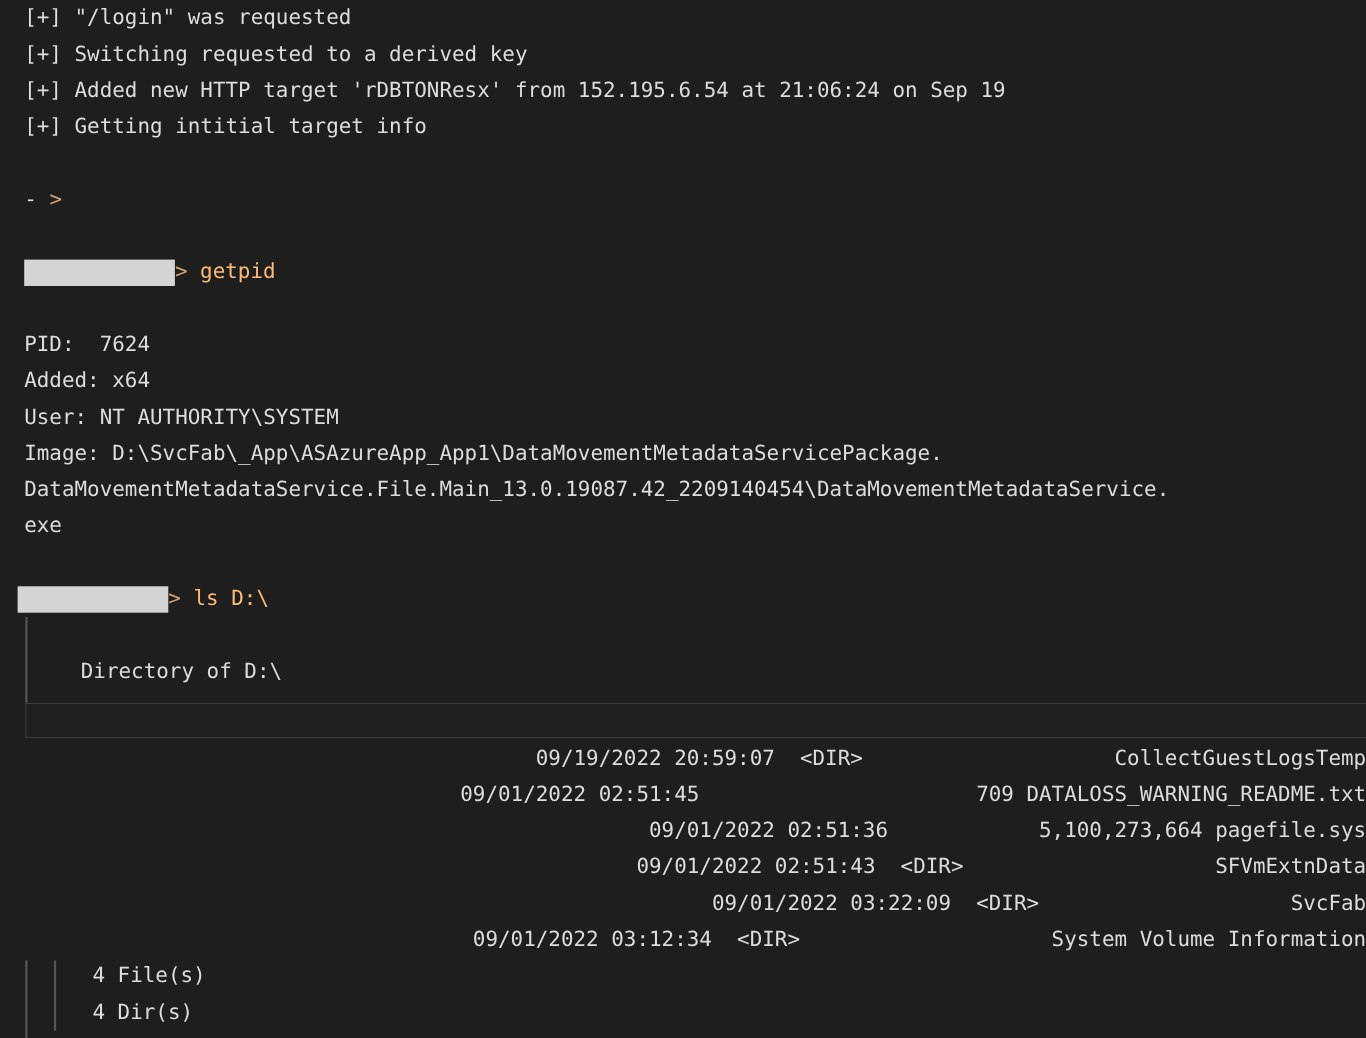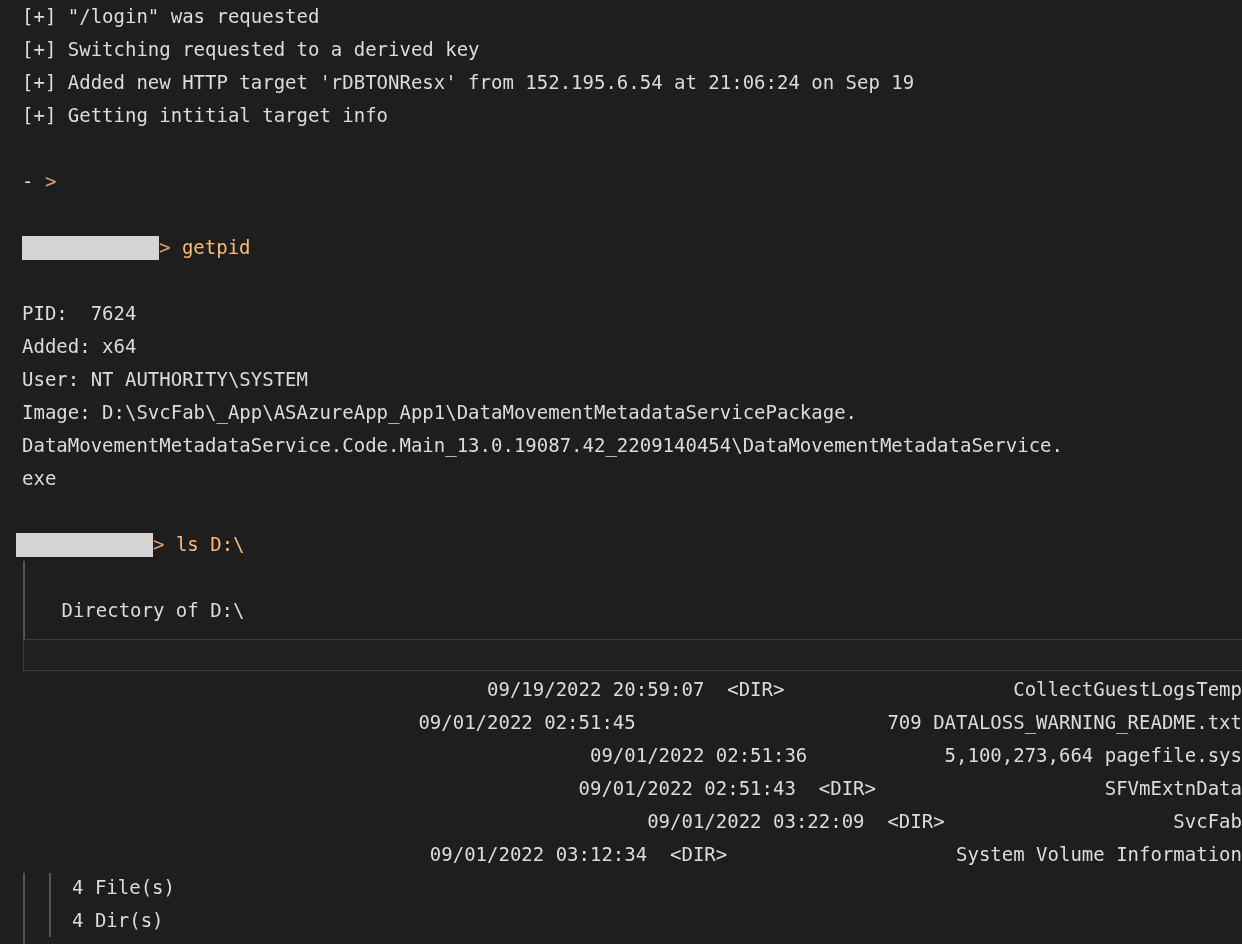--- a/index.html
+++ b/index.html
@@ -69,21 +69,21 @@
     white-space: pre;
     color: #dcdcdc;
   }
   .dash-prompt .chev {
     color: #d8a070;
   }
 
   
   .quote-block {
     position: relative;
-    padding-left: 0;
+    padding-left: 12px;
   }
   .quote-bar {
     position: absolute;
     left: 23px;
     width: 2px;
     background: #555555;
   }
   .quote-line {
     padding-left: 50px;
     height: 33px;
@@ -132,21 +132,21 @@
   <div class="prompt-line">
     <span class="redaction"></span><span class="chevron">&gt;</span><span class="cmd"> getpid</span>
   </div>
 
   <div class="spacer"></div>
 
   <div class="line">PID:  7624</div>
   <div class="line">Added: x64</div>
   <div class="line">User: NT AUTHORITY\SYSTEM</div>
   <div class="line">Image: D:\SvcFab\_App\ASAzureApp_App1\DataMovementMetadataServicePackage.</div>
-  <div class="line">DataMovementMetadataService.Code.Main_13.0.19087.42_2209140454\DataMovementMetadataService.</div>
+  <div class="line">DataMovementMetadataService.File.Main_13.0.19087.42_2209140454\DataMovementMetadataService.</div>
   <div class="line">exe</div>
 
   <div class="spacer"></div>
 
   <div class="prompt-line indent2">
     <span class="redaction"></span><span class="chevron">&gt;</span><span class="cmd"> ls D:\</span>
   </div>
 
   <div class="quote-block" style="height:112px;">
     <div class="quote-bar" style="top:0px; height:78px;"></div>

